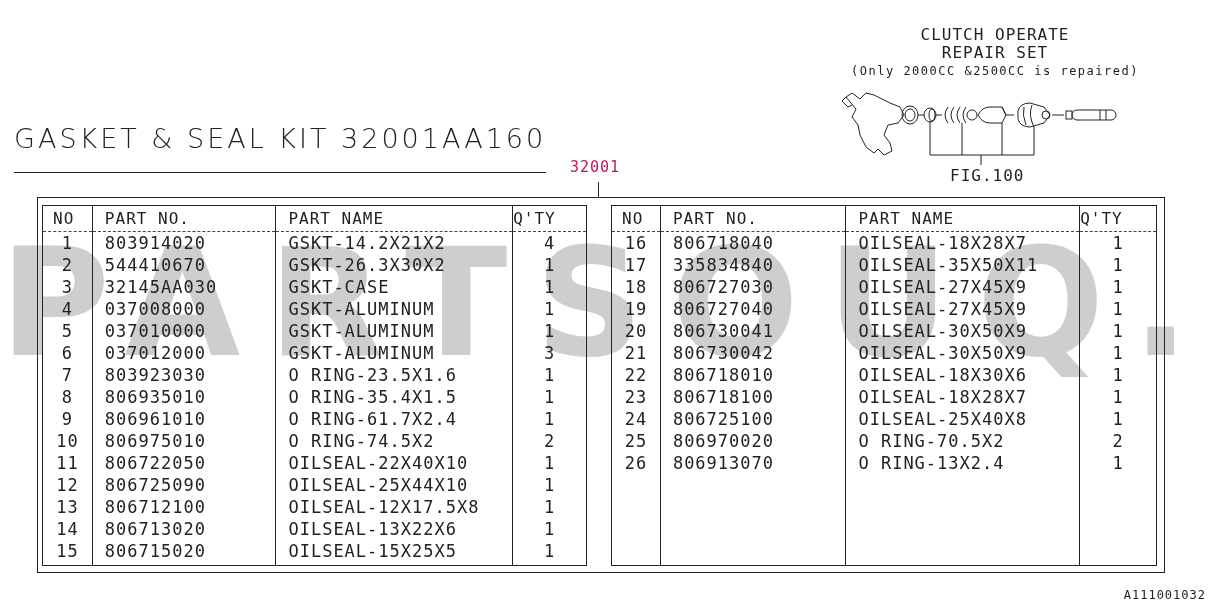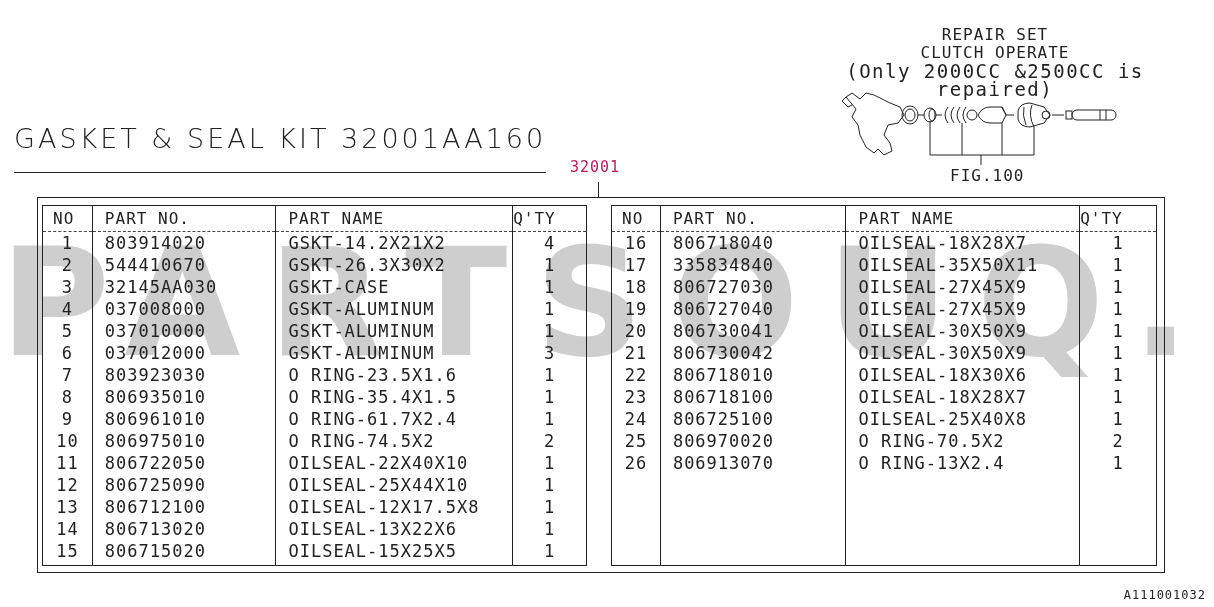--- a/index.html
+++ b/index.html
@@ -36,34 +36,34 @@
     .parts-table td.no { text-align: center; padding-left: 0; }
     .parts-table td.qty { text-align: center; padding-left: 0; }
     .parts-table th.no { padding-left: 10px; margin-top: 6px; }
     .parts-table th.qty { text-align: left; padding-left: 0; }
     .parts-table tr.spacer td { height: auto; }
 
     #table-left { left: 42px; top: 205px; width: 545px; height: 361px; }
     #table-right { left: 611px; top: 205px; width: 546px; height: 361px; }
 
     .fig-header { position: absolute; left: 790px; top: 26px; width: 410px; text-align: center; font-size: 16px; line-height: 18px; letter-spacing: 1px; color: #222; z-index: 2; }
-    .fig-header .sub { font-size: 19px; letter-spacing: 1.5px; }
+    .fig-header .sub { font-size: 12px; letter-spacing: 1.5px; }
     .fig-drawing { position: absolute; left: 838px; top: 85px; width: 290px; height: 80px; z-index: 2; }
     .fig-label { position: absolute; left: 950px; top: 166px; font-size: 16px; letter-spacing: 1px; color: #222; z-index: 2; }
 
     .drawing-code { position: absolute; right: 8px; top: 588px; font-size: 12px; letter-spacing: 1px; color: #222; z-index: 2; }
   </style>
 </head>
 <body>
 
 <div class="watermark">PARTSOUQ.COM</div>
 
 <div class="fig-header">
+  <div>CLUTCH OPERATE</div>
   <div>REPAIR SET</div>
-  <div>CLUTCH OPERATE</div>
   <div class="sub">(Only 2000CC &amp;2500CC is repaired)</div>
 </div>
 
 <svg class="fig-drawing" viewBox="0 0 290 80" fill="none" stroke="#222" stroke-width="1">
 
   <path d="M8 12 L14 8 L22 14 L28 8 L36 10 L44 14 L52 18 L62 22 L66 30 L60 38 L50 40 L46 50 L52 58 L54 66 L46 70 L40 64 L36 68 L28 62 L22 50 L20 40 L14 32 L18 24 Z"></path>
   <path d="M8 12 L4 16 L10 22 L14 20"></path>
 
   <ellipse cx="72" cy="30" rx="8" ry="9"></ellipse>
   <ellipse cx="72" cy="30" rx="5" ry="6"></ellipse>

